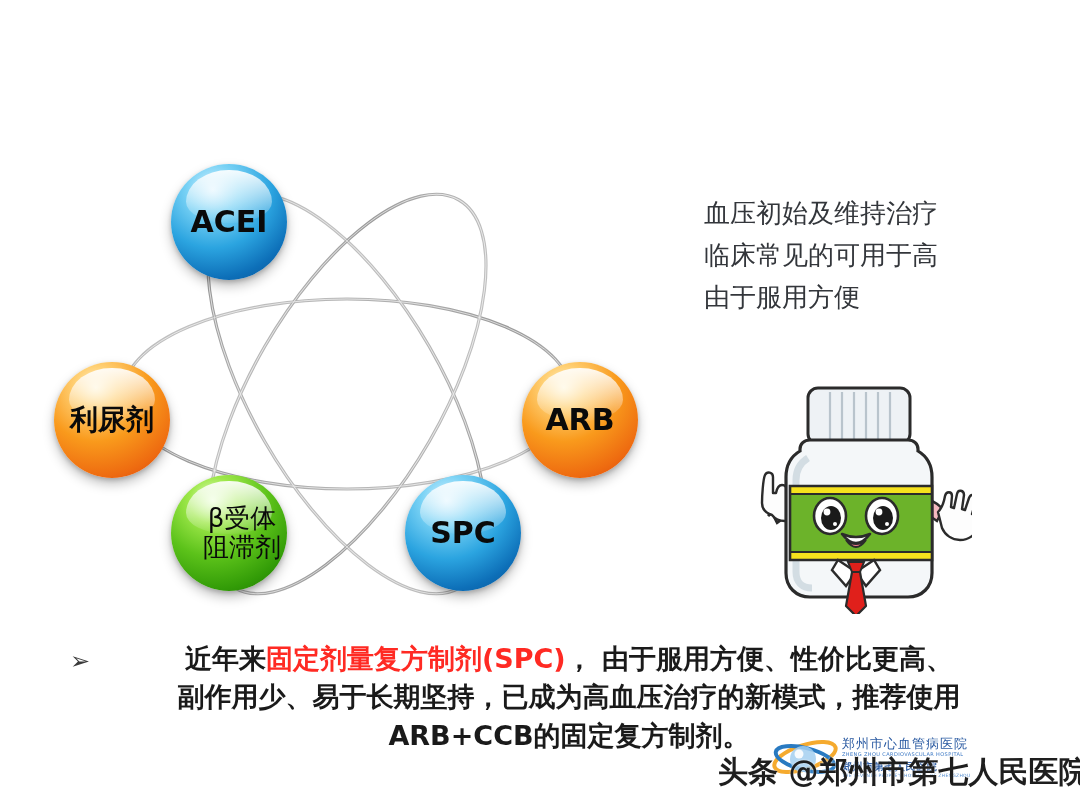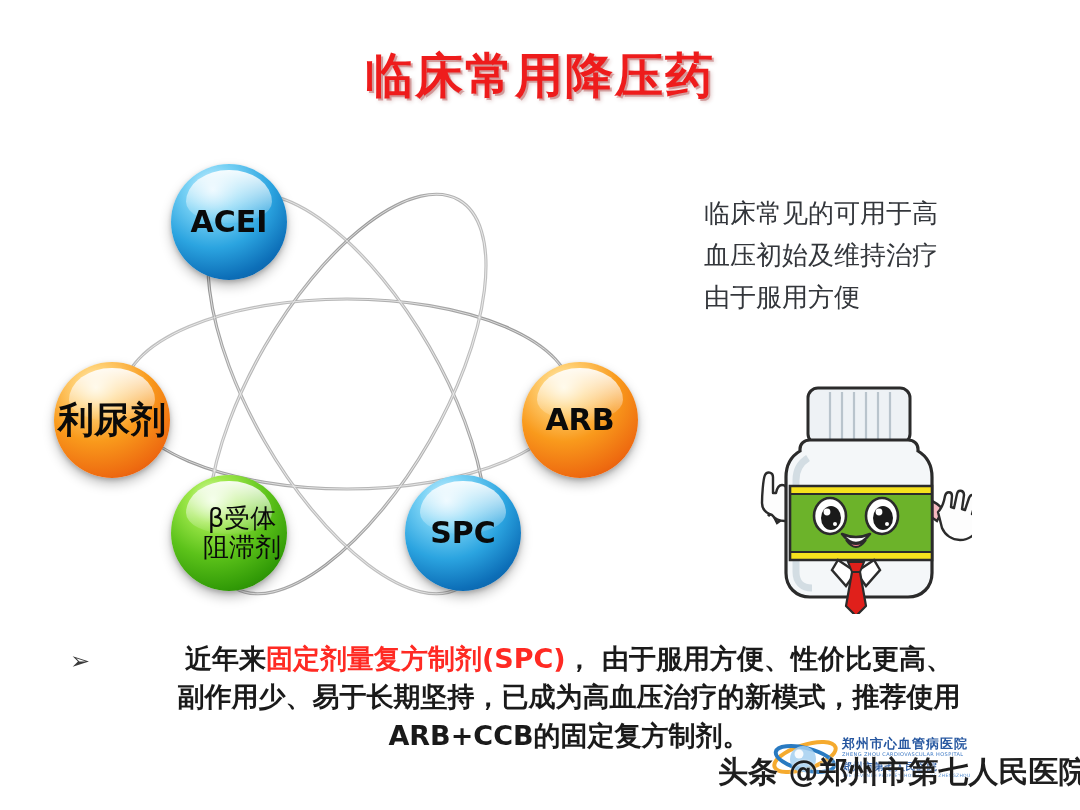--- a/index.html
+++ b/index.html
@@ -48,21 +48,21 @@
   .node.orange{background:
       radial-gradient(circle at 36% 22%, #fff3cf 0%, #ffd074 18%, #f99a1c 46%, #ee6b10 76%, #d8400b 100%);}
 
   .node.n-acei{left:76px;top:14px;}
   .node.n-ccb {left:310px;top:14px;}
   .node.n-arb {left:427px;top:212px;}
   .node.n-spc {left:310px;top:325px;}
   .node.n-beta{left:76px;top:325px;}
   .node.n-diu {left:-41px;top:212px;}
 
-  .node.n-diu .lbl{font-size:36px;}
+  .node.n-diu .lbl{font-size:28px;}
   .node.n-beta .lbl{
     font-size:26px;font-weight:normal;
     font-family:"DejaVu Sans","Liberation Sans",sans-serif;
     white-space:normal;width:150px;margin-left:26px;line-height:1.12;
   }
 
   
   .side-text{
     position:absolute;left:704px;top:192px;width:300px;
     font-size:26px;line-height:1.62;color:#33363b;font-weight:normal;
@@ -81,21 +81,21 @@
   }
   .bullet .body{margin-left:38px;text-align:center;}
   .bullet .hl{color:#ff2a23;}
   .bullet .ln{display:block;white-space:nowrap;}
   .bullet .ln.l1{text-indent:0;}
   .bullet .ln.l2,.bullet .ln.l3{margin-left:0;}
 
   
   .logo{position:absolute;left:770px;top:733px;width:220px;height:52px;opacity:.95;}
   .logo .ltxt1{
-    position:absolute;left:72px;top:2px;font-size:13px;font-weight:bold;color:#1b4e9b;
+    position:absolute;left:72px;top:2px;font-size:13px;font-weight:normal;color:#1b4e9b;
     letter-spacing:1px;white-space:nowrap;
   }
   .logo .ltxt2{
     position:absolute;left:72px;top:18px;font-size:5px;color:#2e6fc0;
     letter-spacing:.4px;white-space:nowrap;
   }
   .logo .ltxt3{
     position:absolute;left:72px;top:27px;font-size:10px;font-weight:bold;color:#1b4e9b;
     letter-spacing:.6px;white-space:nowrap;
   }
@@ -108,21 +108,20 @@
     font-size:30px;font-weight:bold;color:#1e1e1e;white-space:nowrap;
     font-family:"DejaVu Sans","Liberation Sans",sans-serif;
     text-shadow:0 0 2px rgba(255,255,255,.85);
   }
 </style>
 </head>
 <body>
 
 <div class="slide">
 
-  <div class="title">临床常用降压药</div>
 
   <div class="atom">
     <svg width="580" height="470" viewBox="0 0 580 470">
       <defs>
         <linearGradient id="og" x1="0" y1="0" x2="1" y2="1">
           <stop offset="0" stop-color="#cfcfcf"></stop>
           <stop offset="0.5" stop-color="#9a9a9a"></stop>
           <stop offset="1" stop-color="#cfcfcf"></stop>
         </linearGradient>
       </defs>
@@ -162,22 +161,22 @@
       </span>
     </div>
 
     <div class="node orange n-diu">
       <span class="glare"></span>
       <span class="lbl">利尿剂</span>
     </div>
   </div>
 
   <div class="side-text">
+    <div>血压初始及维持治疗</div>
     <div>临床常见的可用于高</div>
-    <div>血压初始及维持治疗</div>
     <div>由于服用方便</div>
   </div>
 
   <div class="mascot">
     <svg width="230" height="232" viewBox="0 0 230 232">
 
       <path d="M62 118 C44 122 32 128 26 134" stroke="#2b2b2b" stroke-width="3" fill="none"></path>
       <path d="M63 112 C48 116 36 122 29 129 L35 141 C44 134 54 128 66 125 Z" fill="#f3b8bf" stroke="#2b2b2b" stroke-width="2.4"></path>
 
       <path d="M30 133 c-6 -2 -10 -6 -10 -12 0 -6 1 -24 3 -28 2 -4 8 -3 8 2 l0 16 3 0 c1 -5 3 -8 6 -8 3 0 5 2 5 6 1 -3 3 -5 6 -4 3 1 4 3 4 6 2 -2 5 -2 6 1 2 3 1 9 -2 15 -3 7 -9 12 -16 12 -5 0 -10 -2 -13 -6 z" fill="#fdfdfd" stroke="#2b2b2b" stroke-width="2.4" stroke-linejoin="round"></path>

